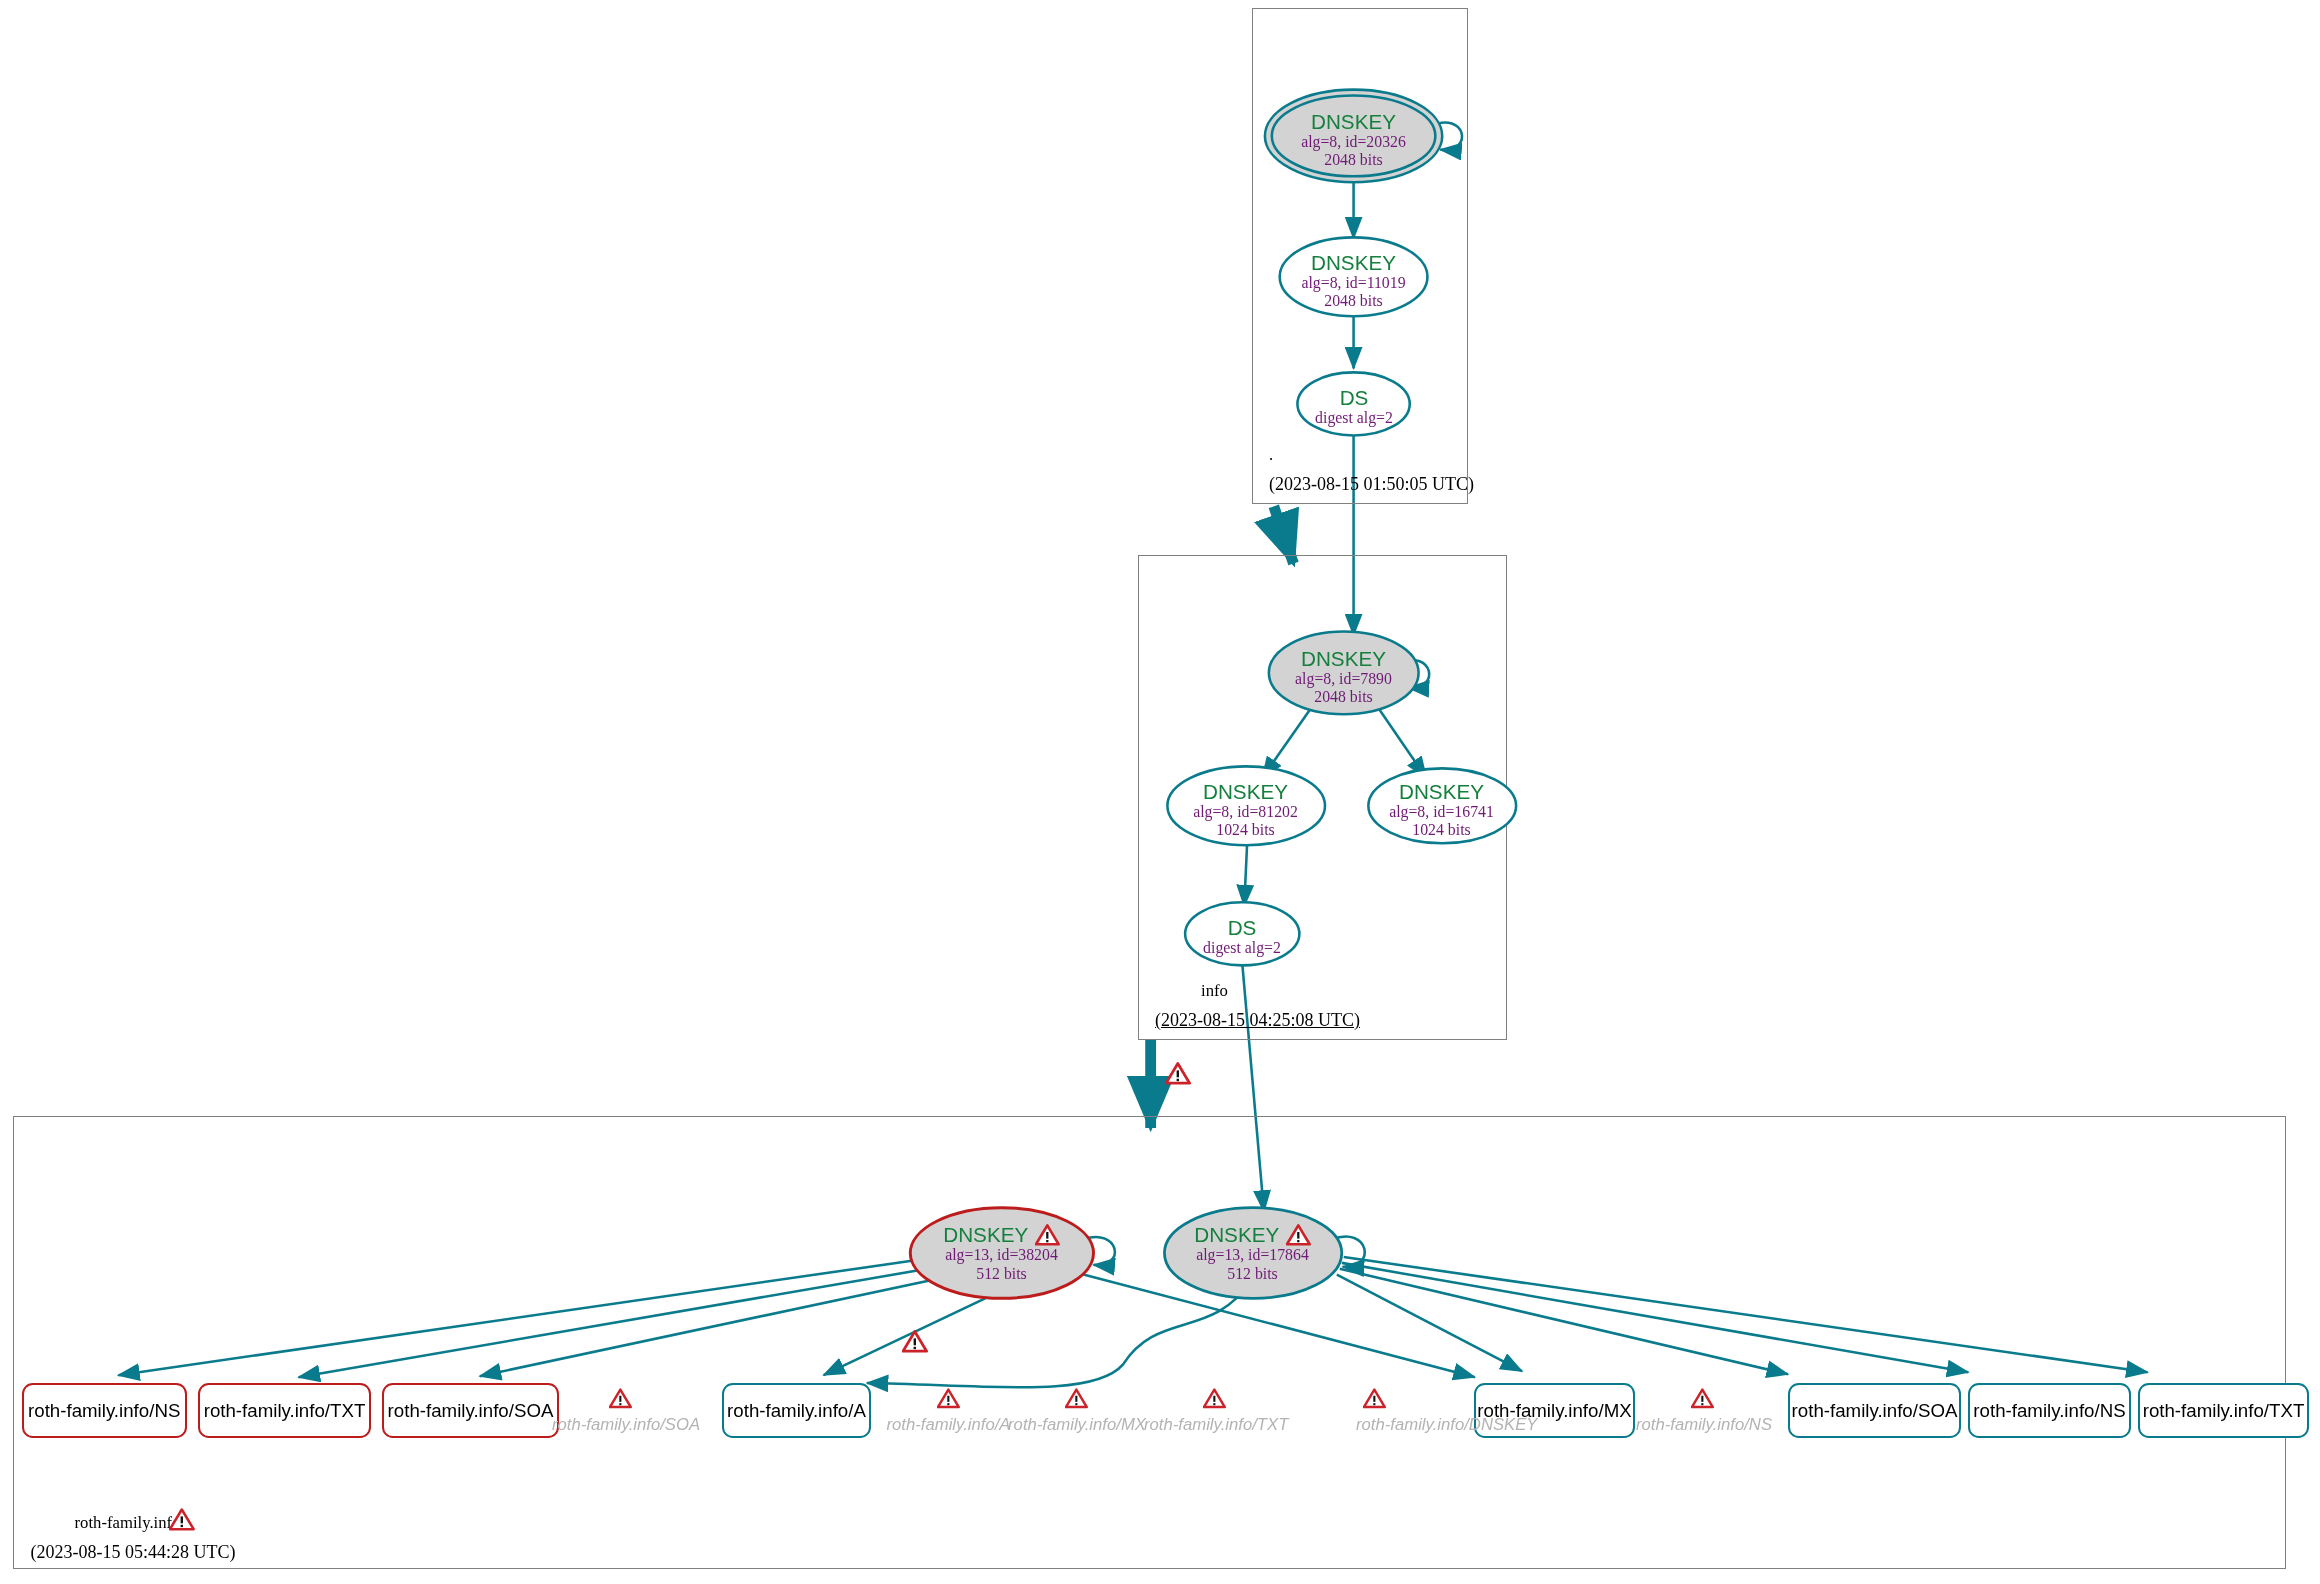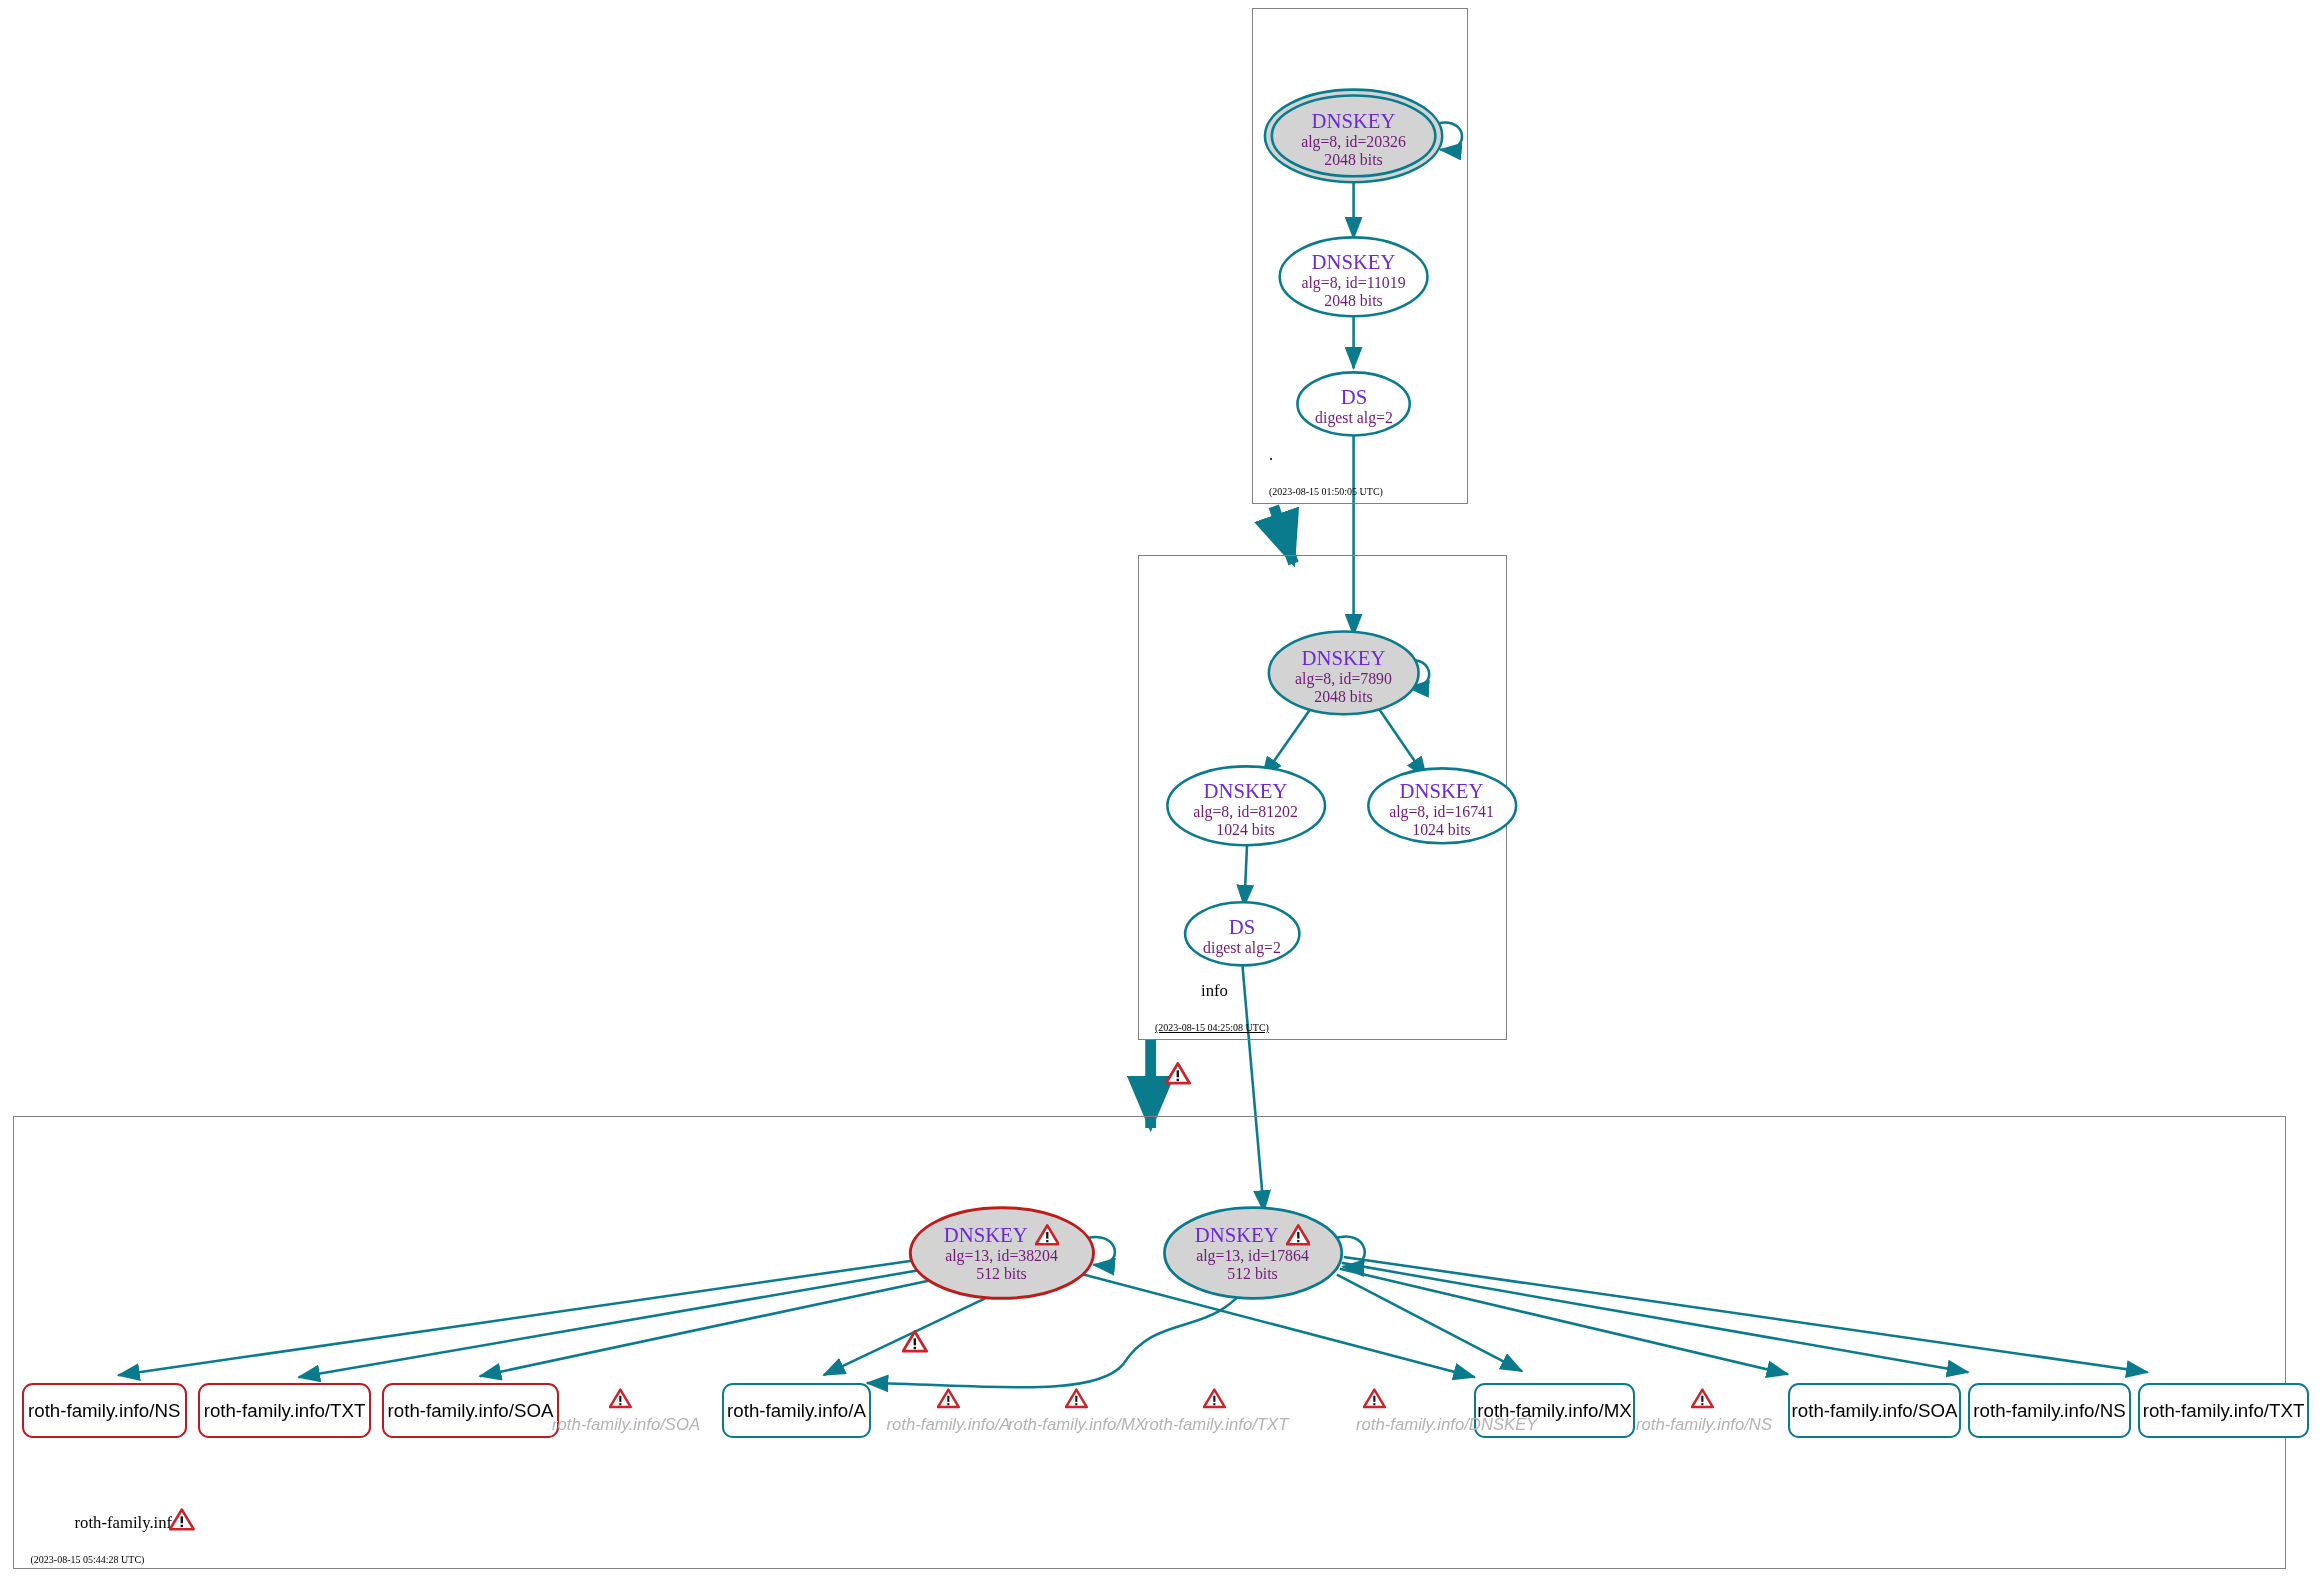--- a/index.html
+++ b/index.html
@@ -32,21 +32,21 @@
     background: transparent;
     box-sizing: border-box;
   }
   .zone-label {
     position: absolute;
     font-family: "Liberation Serif", serif;
     color: #000000;
     white-space: nowrap;
   }
   .zone-name { font-size: 16.7px; }
-  .zone-time { font-size: 10px; margin-top: 12px; }
+  .zone-time { font-size: 18px; }
 
   
   .rrset {
     position: absolute;
     box-sizing: border-box;
     border-radius: 10.8px;
     background: #ffffff;
     display: flex;
     align-items: center;
     justify-content: center;
@@ -87,23 +87,23 @@
   }
 
   
   .node-text {
     position: absolute;
     text-align: center;
     white-space: nowrap;
     pointer-events: none;
   }
   .nt-title {
-    font-family: Liberation Serif, serif;
+    font-family: Liberation Sans, sans-serif;
     font-size: 20.7px;
-    color: #6d28d9;
+    color: #15803d;
     line-height: 1.05;
   }
   .nt-sub {
     font-family: "Liberation Serif", serif;
     font-size: 15.8px;
     color: #701a75;
     line-height: 1.18;
   }
 </style>
 </head>

